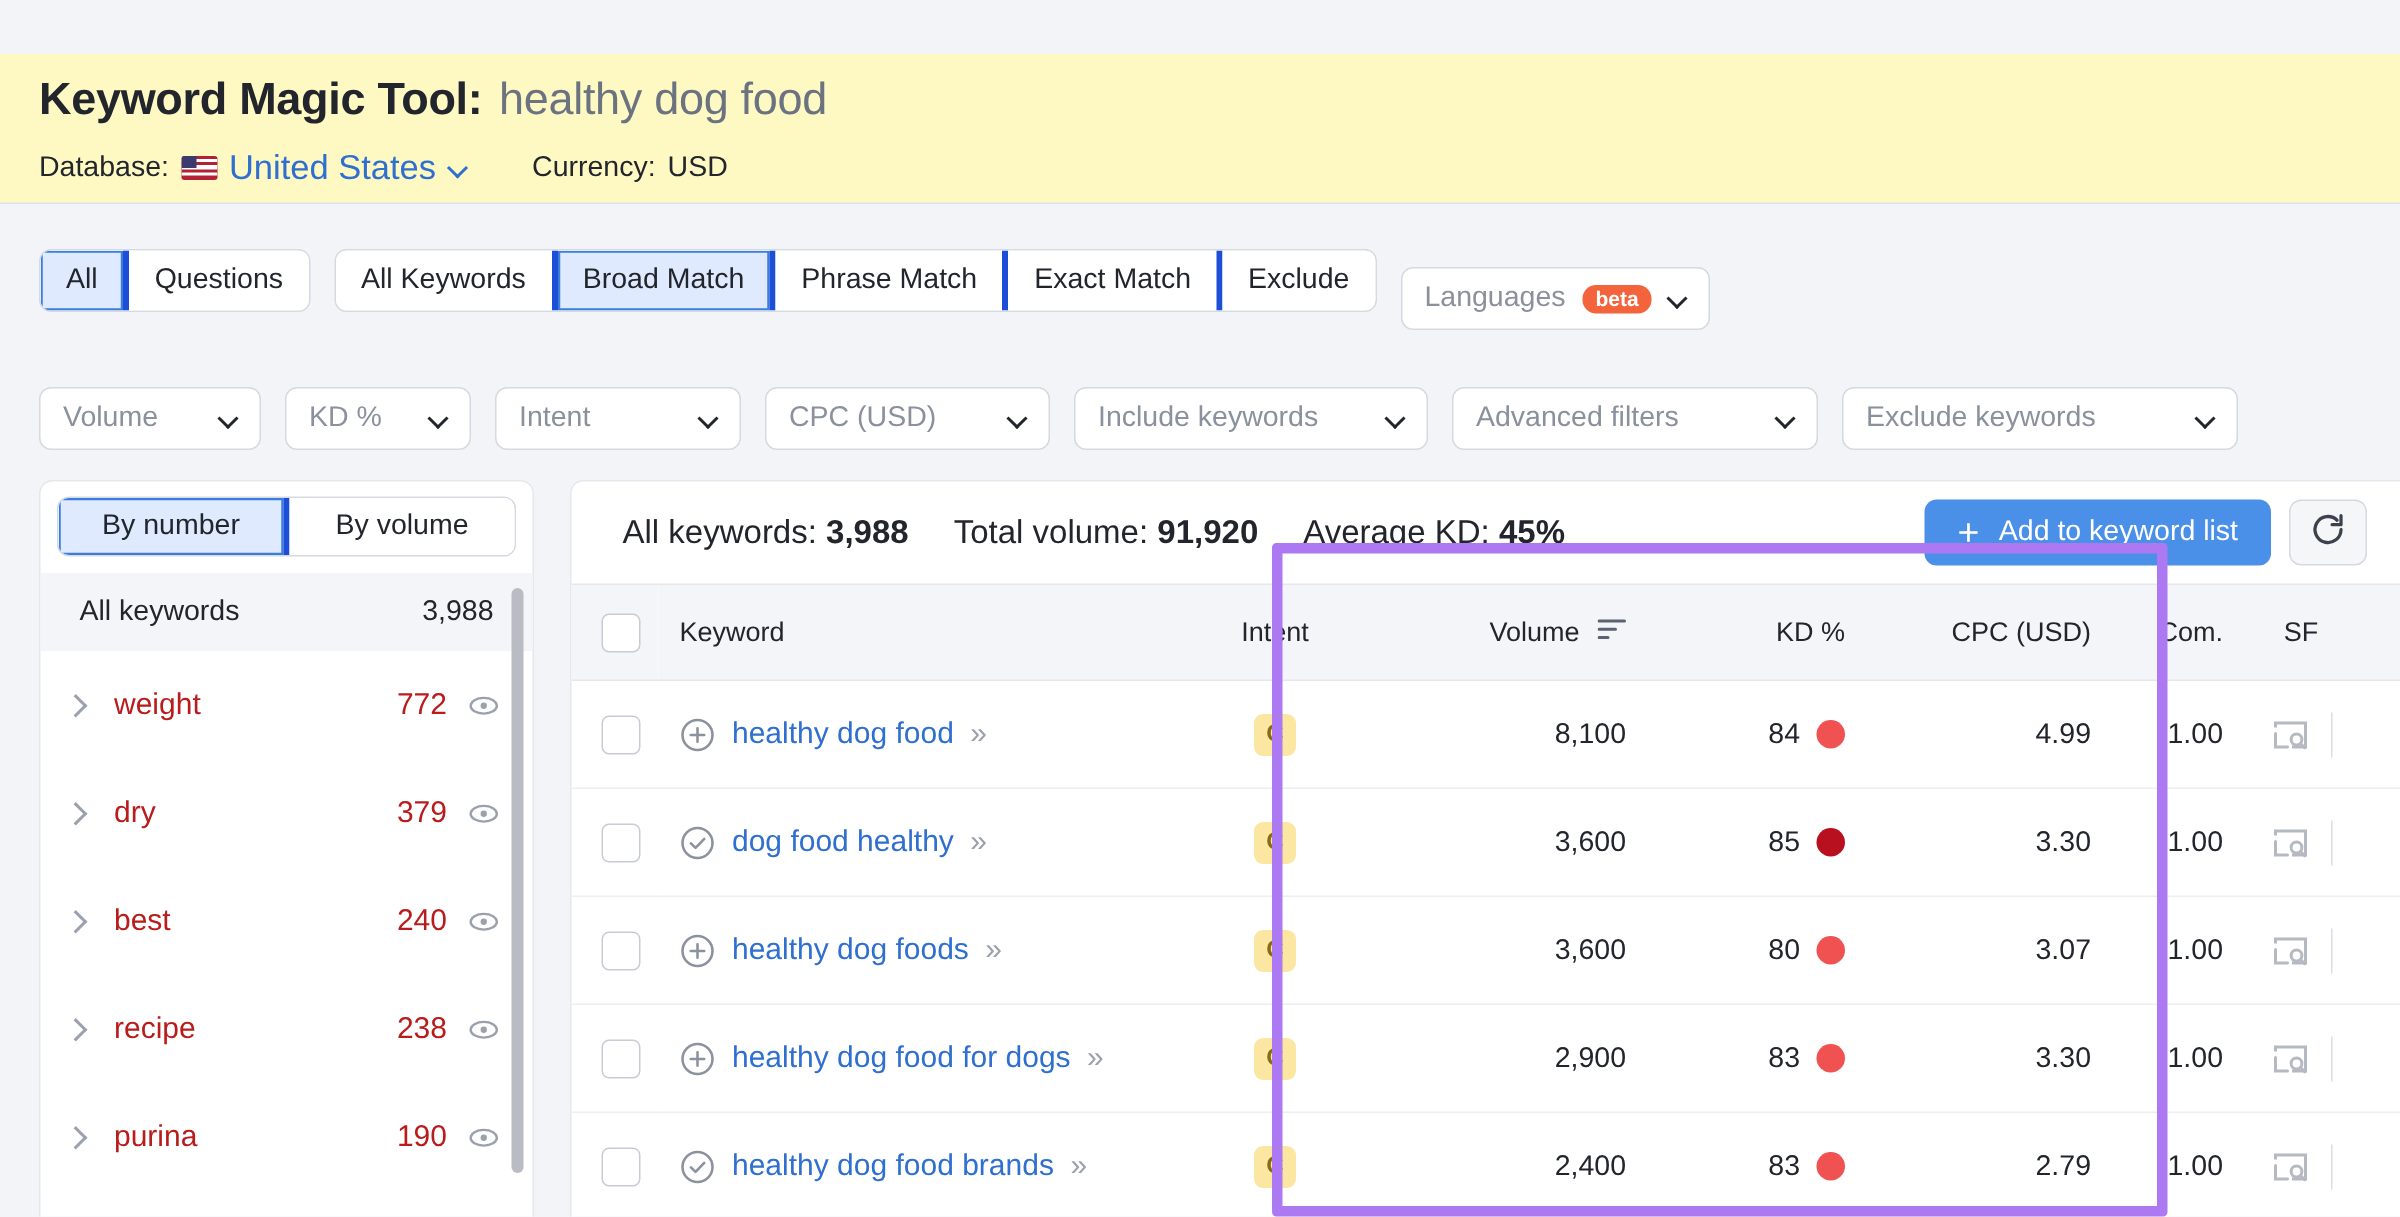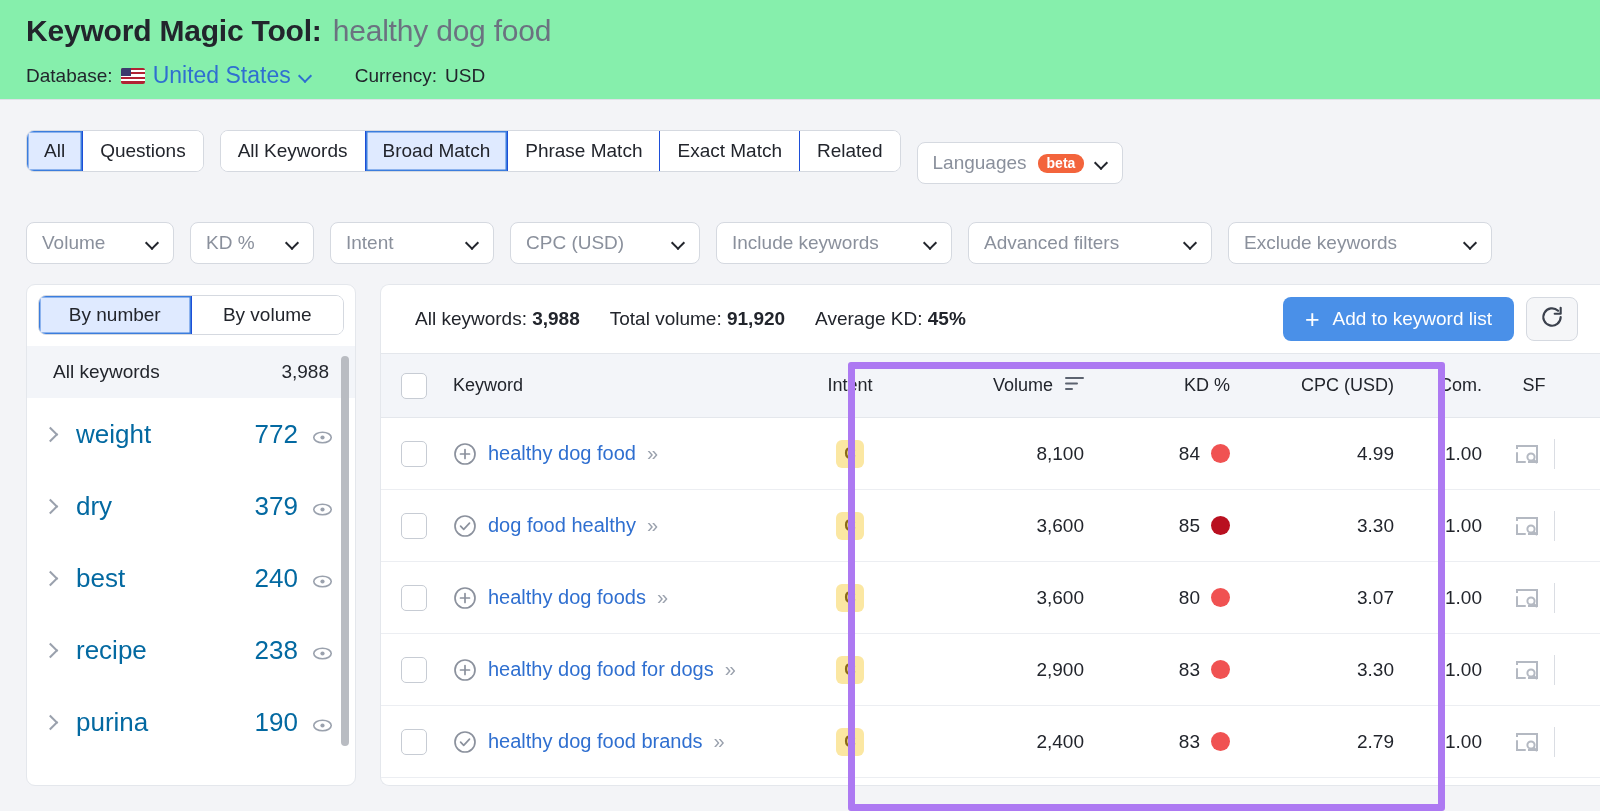--- a/index.html
+++ b/index.html
@@ -5,21 +5,21 @@
   * { box-sizing: border-box; margin: 0; padding: 0; }
   html, body {
     width: 1600px; height: 811px;
     background: #f3f4f7;
     font-family: "Liberation Sans", sans-serif;
     color: #222b38;
     overflow: hidden;
   }
 
   
-  .page-header { padding: 14px 26px 10px 26px; background: #86efac; }
+  .page-header { padding: 14px 26px 10px 26px; background: #fef9c3; margin-top: 36px; }
   .title-row { display: flex; align-items: baseline; gap: 11px; }
   .title-main { font-size: 30px; font-weight: bold; color: #22252c; letter-spacing: -0.2px; }
   .title-kw { font-size: 30px; font-weight: normal; color: #6b7280; letter-spacing: -0.2px; }
   .meta-row { display: flex; align-items: center; gap: 44px; margin-top: 14px; }
   .meta-item { display: flex; align-items: center; gap: 8px; font-size: 19px; color: #22252c; }
   .meta-label { font-size: 19px; color: #22252c; }
   .flag {
     width: 24px; height: 16px; border-radius: 2px; overflow: hidden;
     position: relative; display: inline-block; background: #b22234; flex: none;
   }
@@ -38,21 +38,21 @@
   
   .filters { padding: 18px 26px 0 26px; }
   .filter-row-1 { display: flex; align-items: center; gap: 16px; }
   .seg {
     display: flex; background: #fff; border: 1px solid #d5d9e0; border-radius: 8px;
     overflow: hidden; height: 42px;
   }
   .seg-btn {
     display: flex; align-items: center; justify-content: center;
     padding: 0 17px; font-size: 19px; color: #22252c; background: #fff;
-    border-right: 1px solid #1d4ed8; cursor: pointer; white-space: nowrap;
+    border-right: 4px solid #1d4ed8; cursor: pointer; white-space: nowrap;
   }
   .seg-btn:last-child { border-right: none; }
   .seg-btn.active {
     background: #dfeaff; color: #22252c;
     box-shadow: inset 0 0 0 1.5px #3b7ddd;
   }
   .dropdown {
     display: flex; align-items: center; gap: 11px; height: 42px;
     padding: 0 15px; background: #fff; border: 1px solid #d5d9e0; border-radius: 8px;
     font-size: 19px; color: #8a909c; cursor: pointer; white-space: nowrap; margin-top: 24px;
@@ -79,21 +79,21 @@
   }
   .sidebar-seg .seg-btn { flex: 1; font-size: 19px; }
   .sidebar-list { position: relative; flex: 1; overflow: hidden; }
   .all-kw-row {
     display: flex; align-items: center; justify-content: space-between;
     padding: 0 26px 0 26px; height: 52px; background: #f3f5f9;
     font-size: 19px; color: #22252c;
   }
   .kw-group {
     display: flex; align-items: center; height: 72px; padding: 0 22px 0 16px;
-    font-size: 26px; color: #0369a1; cursor: pointer; background: #fff;
+    font-size: 20px; color: #b91c1c; cursor: pointer; background: #fff;
   }
   .grp-chev {
     width: 13px; height: 13px; margin-right: 20px; flex: none; position: relative; color: #9aa1ad;
   }
   .grp-chev::before {
     content: ""; position: absolute; left: 2px; top: 1px;
     width: 9px; height: 9px; border-right: 2.6px solid currentColor; border-top: 2.6px solid currentColor;
     transform: rotate(45deg);
   }
   .grp-name { flex: 1; }
@@ -106,21 +106,21 @@
 
   
   .main-panel {
     flex: 1; background: #fff; border: 1px solid #e4e7ec; border-left: 1px solid #e4e7ec;
     border-radius: 9px 0 0 9px; border-right: none;
     position: relative; overflow: hidden;
   }
   .stats-bar {
     display: flex; align-items: center; height: 68px; padding: 0 22px 0 34px;
   }
-  .stat { font-size: 19px; color: #22252c; margin-right: 30px; white-space: nowrap; }
+  .stat { font-size: 22px; color: #22252c; margin-right: 30px; white-space: nowrap; }
   .stat b { font-weight: bold; }
   .stats-spacer { flex: 1; }
   .btn-primary {
     display: flex; align-items: center; gap: 13px; height: 44px; padding: 0 22px;
     background: #4a90e8; color: #fff; border: none; border-radius: 8px;
     font-size: 19px; font-family: inherit; cursor: pointer; white-space: nowrap;
   }
   .plus-glyph { font-size: 25px; line-height: 1; font-weight: normal; }
   .btn-refresh {
     width: 52px; height: 44px; margin-left: 12px; background: #f5f6f8;
@@ -208,21 +208,21 @@
   <div class="filter-row-1">
     <div class="seg">
       <div class="seg-btn active">All</div>
       <div class="seg-btn">Questions</div>
     </div>
     <div class="seg">
       <div class="seg-btn">All Keywords</div>
       <div class="seg-btn active">Broad Match</div>
       <div class="seg-btn">Phrase Match</div>
       <div class="seg-btn">Exact Match</div>
-      <div class="seg-btn">Related</div>
+      <div class="seg-btn">Exclude</div>
     </div>
     <div class="dropdown">
       <span>Languages</span>
       <span class="badge-beta">beta</span>
       <span class="chev"></span>
     </div>
   </div>
 
   <div class="filter-row-2">
     <div class="dropdown dd-spread" style="width:148px">

